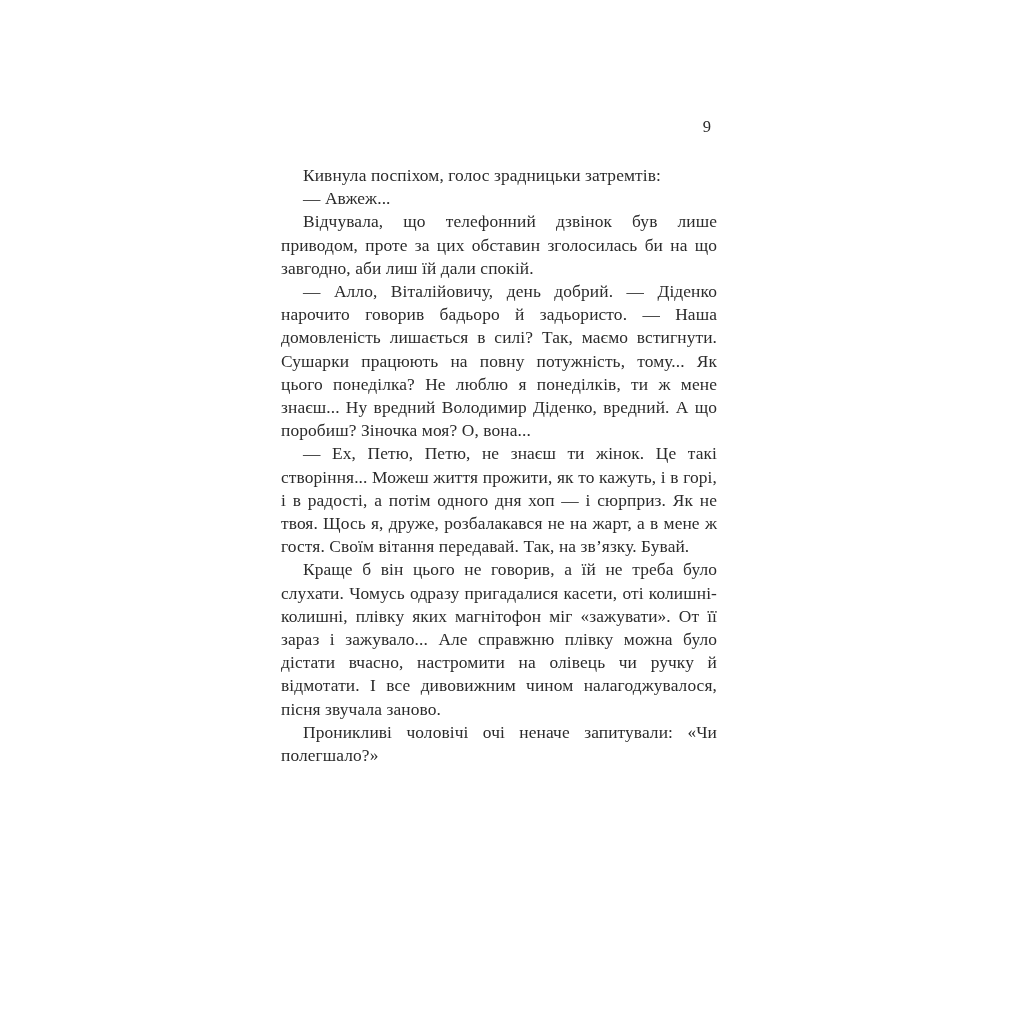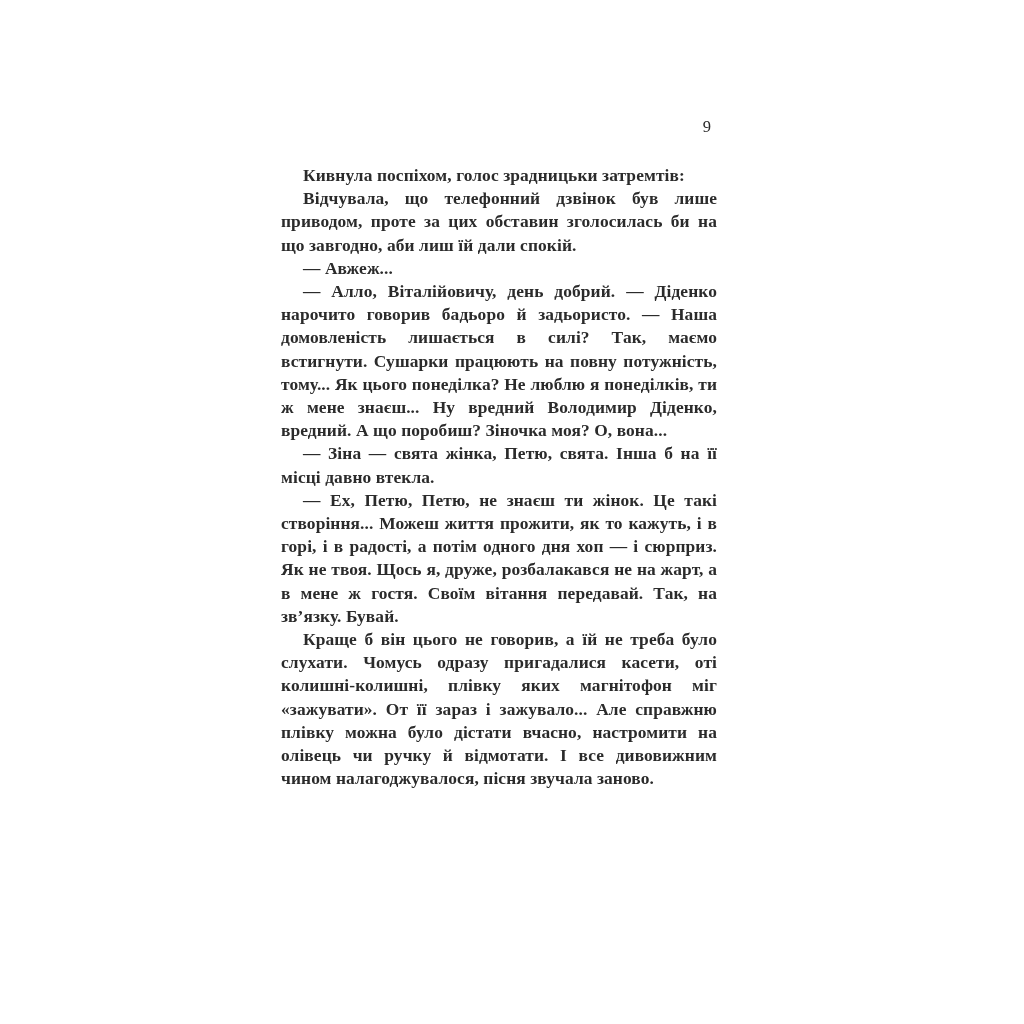--- a/index.html
+++ b/index.html
@@ -28,38 +28,37 @@
     }
     .text-block {
       position: absolute;
       left: 281px;
       top: 164px;
       width: 436px;
       text-align: justify;
       font-size: 17.4px;
       line-height: 23.2px;
       letter-spacing: 0.1px;
-      font-weight: bold;
     }
     .text-block p {
       margin: 0;
       padding: 0;
       text-indent: 22px;
     }
   </style>
 </head>
 <body>
 
 <div class="book-page">
 
   <div class="page-number">9</div>
 
   <div class="text-block">
     <p>Кивнула поспіхом, голос зрадницьки затремтів:</p>
+    <p>— Авжеж...</p>
     <p>Відчувала, що телефонний дзвінок був лише приводом, проте за цих обставин зголосилась би на що завгодно, аби лиш їй дали спокій.</p>
-    <p>— Авжеж...</p>
     <p>— Алло, Віталійовичу, день добрий. — Діденко нарочито говорив бадьоро й задьористо. — Наша домовленість лишається в силі? Так, маємо встигнути. Сушарки працюють на повну потужність, тому... Як цього понеділка? Не люблю я понеділків, ти ж мене знаєш... Ну вредний Володимир Діденко, вредний. А що поробиш? Зіночка моя? О, вона...</p>
-    <p>— Зіна — свята жінка, Петю, свята. Інша б на її місці давно втекла.</p>
     <p>— Ех, Петю, Петю, не знаєш ти жінок. Це такі створіння... Можеш життя прожити, як то кажуть, і в горі, і в радості, а потім одного дня хоп — і сюрприз. Як не твоя. Щось я, друже, розбалакався не на жарт, а в мене ж гостя. Своїм вітання передавай. Так, на зв’язку. Бувай.</p>
     <p>Краще б він цього не говорив, а їй не треба було слухати. Чомусь одразу пригадалися касети, оті колишні-колишні, плівку яких магнітофон міг «зажувати». От її зараз і зажувало... Але справжню плівку можна було дістати вчасно, настромити на олівець чи ручку й відмотати. І все дивовижним чином налагоджувалося, пісня звучала заново.</p>
+    <p>Проникливі чоловічі очі неначе запитували: «Чи полегшало?»</p>
   </div>
 
 </div>
 
 </body></html>

